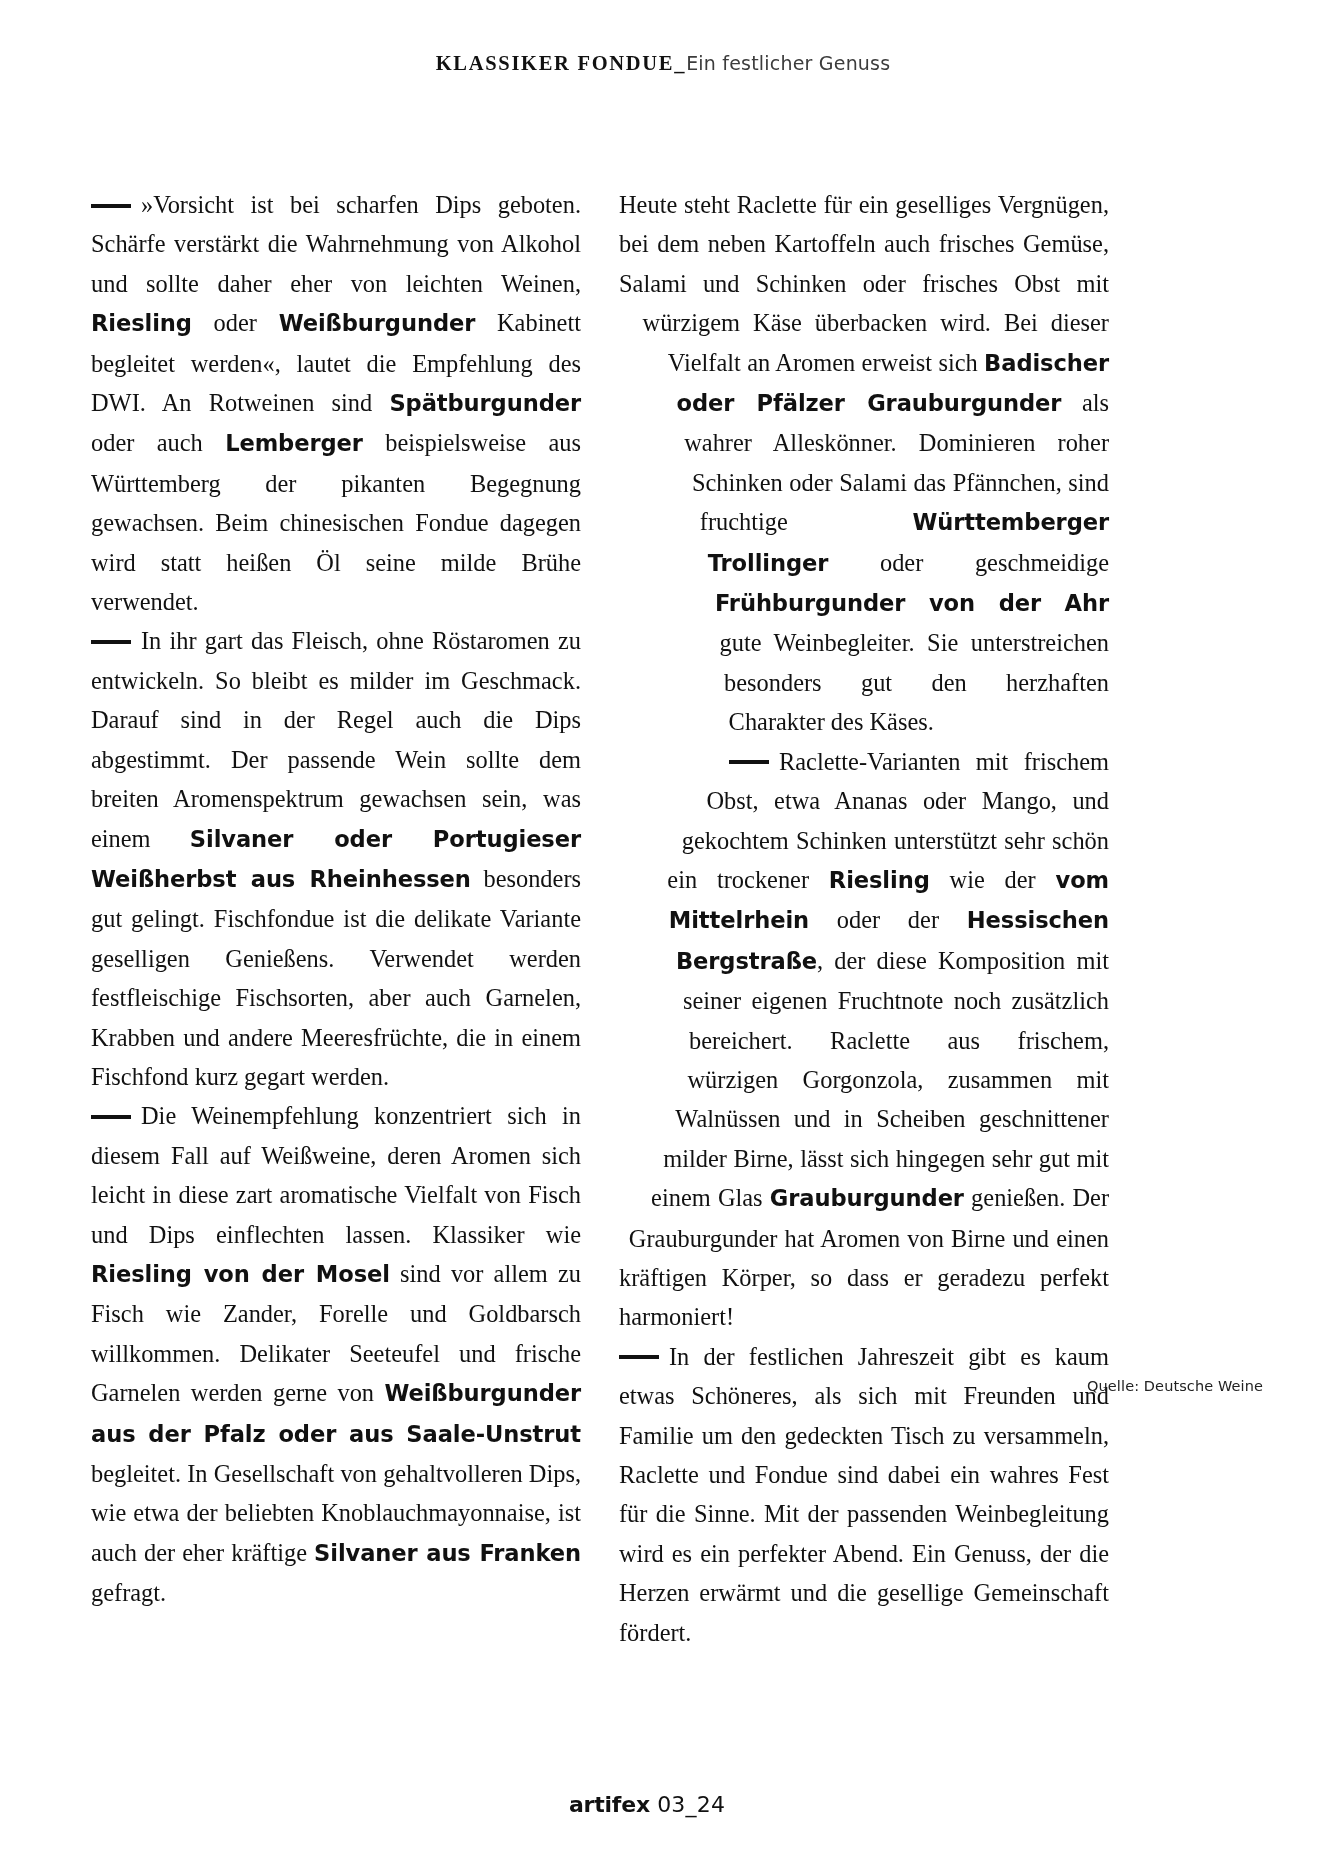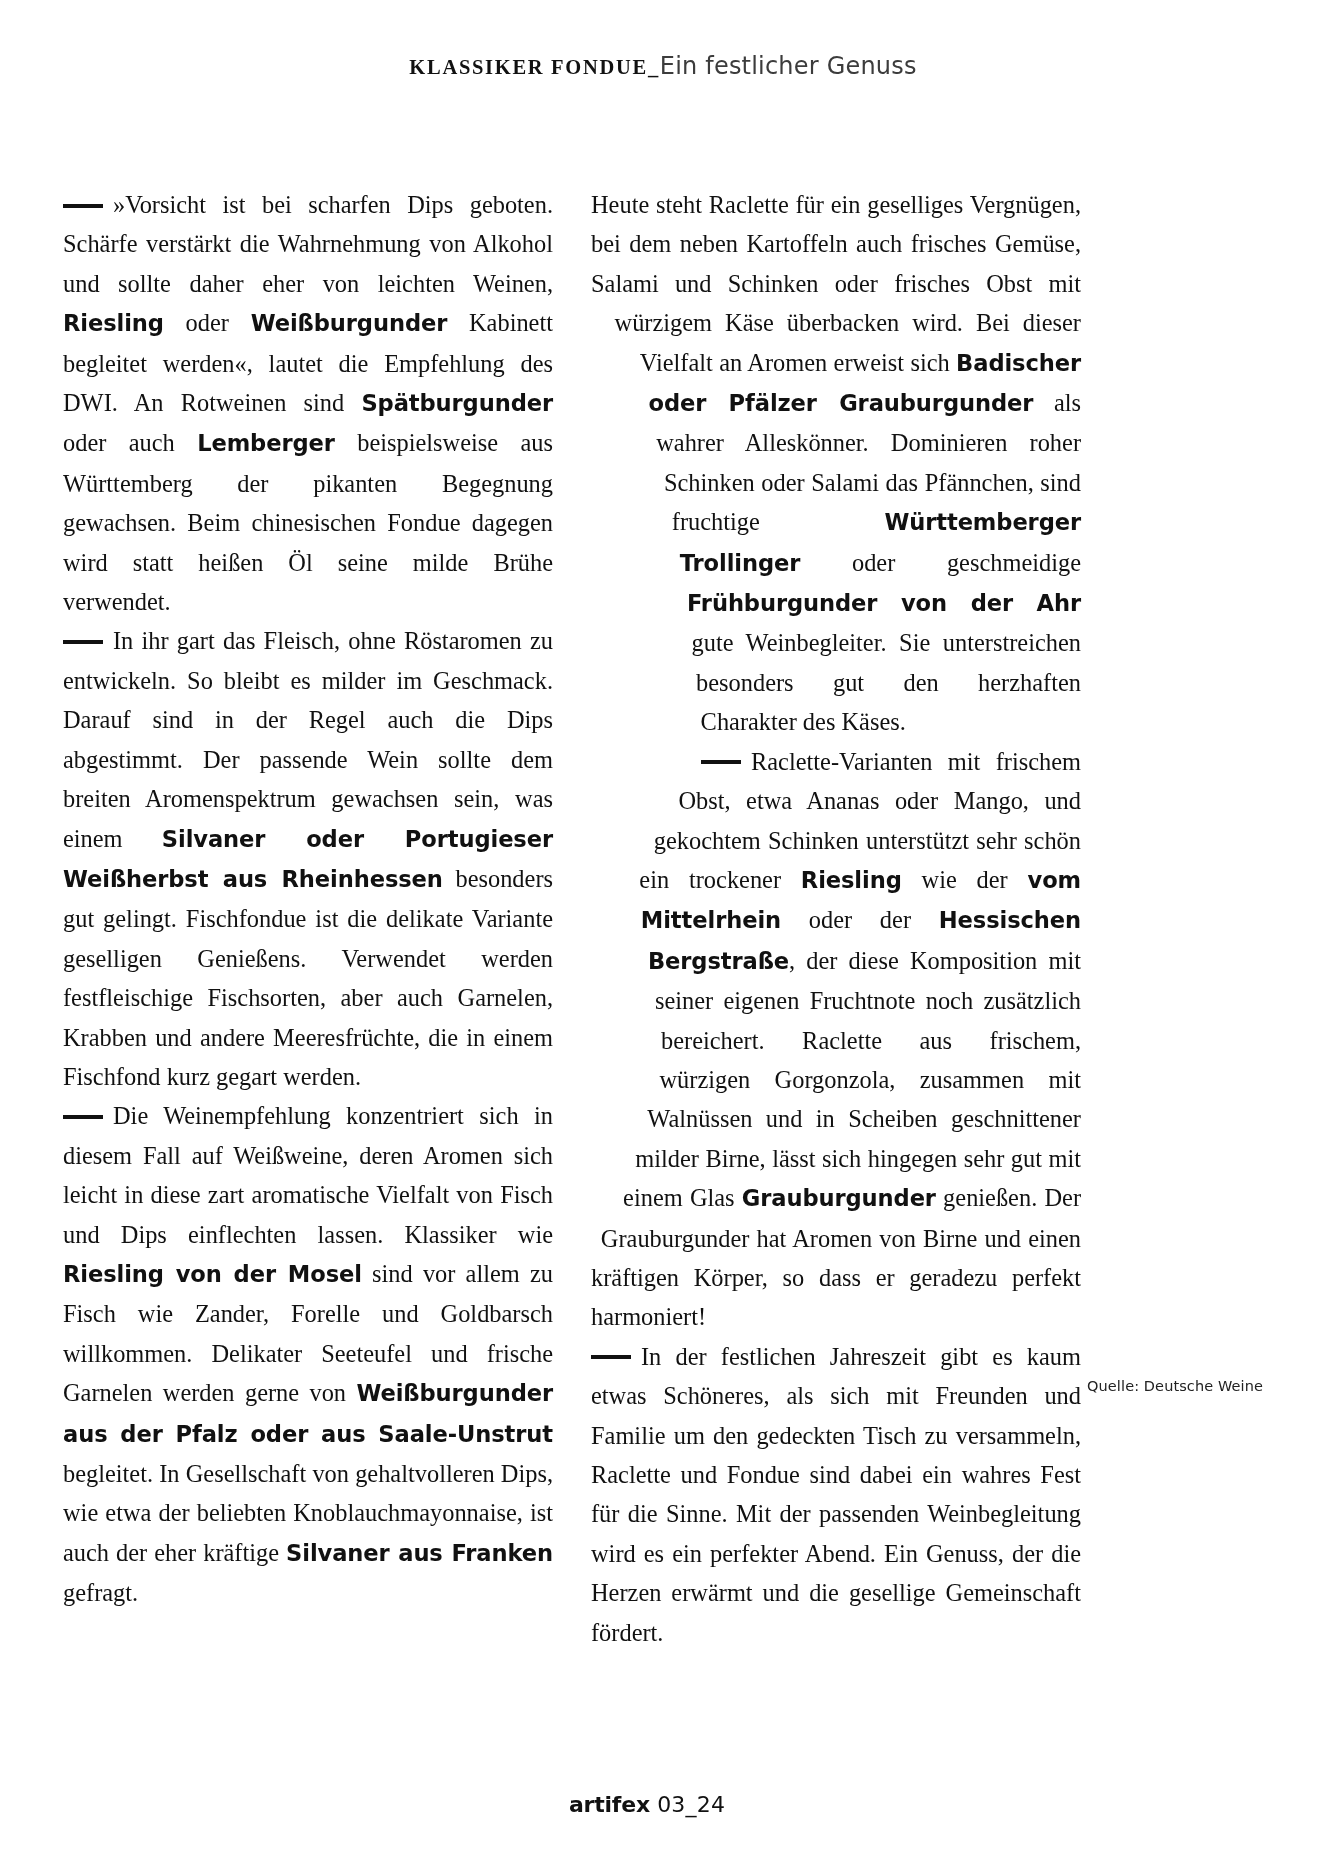--- a/index.html
+++ b/index.html
@@ -35,21 +35,21 @@
   .rh-title {
     font-family: Liberation Serif, serif;
     font-weight: bold;
     font-size: 20.5px;
     letter-spacing: 1.7px;
     color: #111111;
   }
   .rh-sub {
     font-family: "DejaVu Sans", sans-serif;
     font-weight: normal;
-    font-size: 24px;
+    font-size: 19px;
     letter-spacing: 0.2px;
     color: #3c3c3c;
   }
 
   
   .body-area {
     position: absolute;
     top: 185px;
     left: 63px;
     width: 1200px;
@@ -57,20 +57,21 @@
   }
 
   .col {
     position: absolute;
     top: 0;
     font-size: 24.4px;
     line-height: 39.4px;
     text-align: justify;
     text-justify: inter-word;
     hyphens: manual;
+    margin-left: 28px;
   }
   .col-left  { left: 0px;   width: 490px; }
   .col-right { left: 528px; width: 490px; }
 
   p {
     margin: 0;
     text-indent: 0;
   }
 
   

